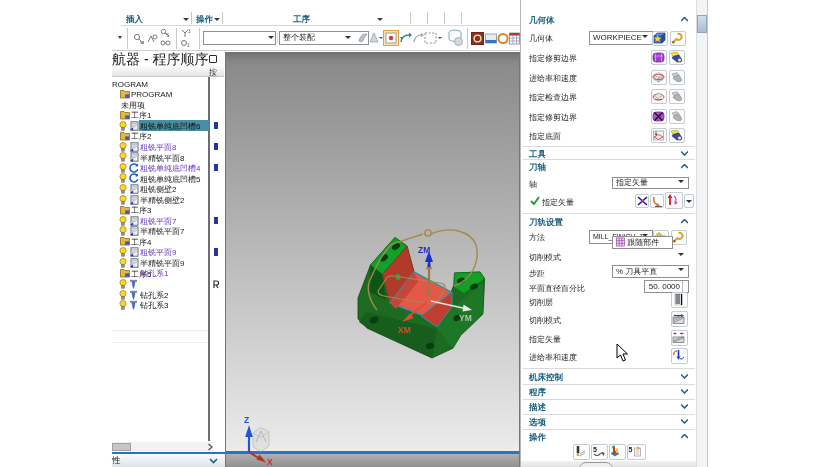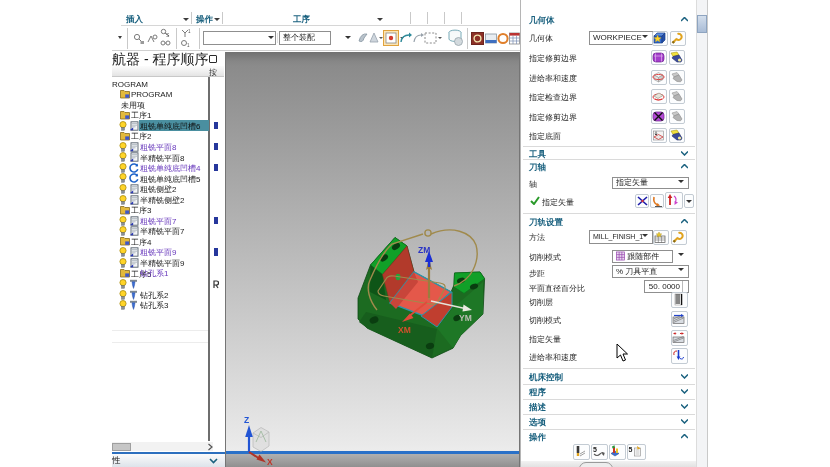--- a/index.html
+++ b/index.html
@@ -52,21 +52,21 @@
       <text x="8" y="5" font-size="4.5" fill="#555">1</text>
     </svg>
 <svg class="a" style="left:180px;top:38px" width="12" height="10" viewBox="0 0 12 10">
       <circle cx="4" cy="5" r="2.5" fill="none" stroke="#7b7b7b" stroke-width="1"></circle>
       <text x="7" y="9" font-size="4.5" fill="#555">1</text>
     </svg>
 <div class="vsep" style="left:199px;top:28px;height:21px"></div>
 <div class="combo" style="left:203px;top:31px;width:73px;height:14px"></div>
 <div class="a" style="left:268px;top:36px;width:0;height:0;border-left:3px solid transparent;border-right:3px solid transparent;border-top:3.6px solid #333"></div>
 <div class="vsep" style="left:276.5px;top:33px;height:10px;background:#e0e0e0"></div>
-<div class="combo" style="left:279px;top:31px;width:52px;height:14px;padding-left:3px">整个装配</div>
+<div class="combo" style="left:279px;top:31px;width:90px;height:14px;padding-left:3px">整个装配</div>
 <div class="a" style="left:345px;top:36px;width:0;height:0;border-left:3px solid transparent;border-right:3px solid transparent;border-top:3.6px solid #333"></div>
 <svg class="a" style="left:357px;top:31px" width="12" height="14" viewBox="0 0 12 14">
       <path d="M2 10 Q4 2 10 3 L7 7 Q6 12 2 10 Z" fill="#b9c3cc" stroke="#8795a1" stroke-width="0.8"></path>
     </svg>
 <svg class="a" style="left:368px;top:31px" width="12" height="14" viewBox="0 0 12 14">
       <path d="M2 11 L6 2 L10 11 Z" fill="#cfd6dd" stroke="#97a2ad" stroke-width="0.8"></path>
     </svg>
 <div class="a" style="left:379px;top:37px;width:0;height:0;border-left:2.2px solid transparent;border-right:2.2px solid transparent;border-top:2.8000000000000003px solid #555"></div>
 <div class="a" style="left:383px;top:30px;width:16px;height:16px;border:1px solid #e0a23c;background:#fbe4b5"></div>
 <svg class="a" style="left:385px;top:32px" width="12" height="12" viewBox="0 0 12 12">
@@ -488,21 +488,21 @@
         <rect x="1" y="5" width="10" height="6.5" fill="#fff" stroke="#555" stroke-width="0.7"></rect>
         <path d="M1 7 L11 7 M1 9 L11 9 M4.3 5 L4.3 11.5 M7.6 5 L7.6 11.5" stroke="#555" stroke-width="0.5"></path>
         <polygon points="5,1 5.8,2.8 7.8,2.9 6.3,4.1 6.8,6 5,4.9 3.2,6 3.7,4.1 2.2,2.9 4.2,2.8" fill="#e8c928" stroke="#a8891a" stroke-width="0.4"></polygon>
       </svg>
 <div class="ibtn" style="left:150px;top:230px;width:16px;height:15px"></div>
 <svg class="a" style="left:151px;top:231px" width="14" height="13" viewBox="0 0 14 13">
         <path d="M2 10.5 L6 6.5 M6.5 2 A3 3 0 1 1 5.5 7" fill="none" stroke="#e0a31f" stroke-width="2"></path>
         <path d="M1.5 11 L3 9.5" stroke="#8a6a10" stroke-width="2.4"></path>
       </svg>
 <div class="lbl" style="left:8px;top:253px;color:#262626">切削模式</div>
-<div class="combo" style="left:91px;top:250px;width:61px;height:13px;padding-left:3px;line-height:11px"><svg width="9" height="10" viewBox="0 0 10 10" style="vertical-align:-2px">
+<div class="combo" style="left:91px;top:236px;width:61px;height:13px;padding-left:3px;line-height:11px"><svg width="9" height="10" viewBox="0 0 10 10" style="vertical-align:-2px">
           <rect x="0.5" y="0.5" width="9" height="9" fill="#e8d8f0" stroke="#9a4ab0" stroke-width="0.8"></rect>
           <path d="M0.5 3.5 H9.5 M0.5 6.5 H9.5 M3.5 0.5 V9.5 M6.5 0.5 V9.5" stroke="#9a4ab0" stroke-width="0.8"></path>
         </svg> 跟随部件</div>
 <div class="a" style="left:157px;top:253.0px;width:0;height:0;border-left:3.2px solid transparent;border-right:3.2px solid transparent;border-top:3.8px solid #333"></div>
 <div class="lbl" style="left:8px;top:269px;color:#262626">步距</div>
 <div class="combo" style="left:91px;top:265px;width:77px;height:13px;padding-left:3px;line-height:11px">% 刀具平直</div>
 <div class="a" style="left:157px;top:268.0px;width:0;height:0;border-left:3.2px solid transparent;border-right:3.2px solid transparent;border-top:3.8px solid #333"></div>
 <div class="lbl" style="left:8px;top:284px;color:#262626">平面直径百分比</div>
 <div class="combo" style="left:123px;top:279.5px;width:45px;height:13px;text-align:right;padding-right:8px;line-height:11px">50. 0000</div>
 <div class="a" style="left:161px;top:280.5px;width:1px;height:11px;background:#bbb"></div>

